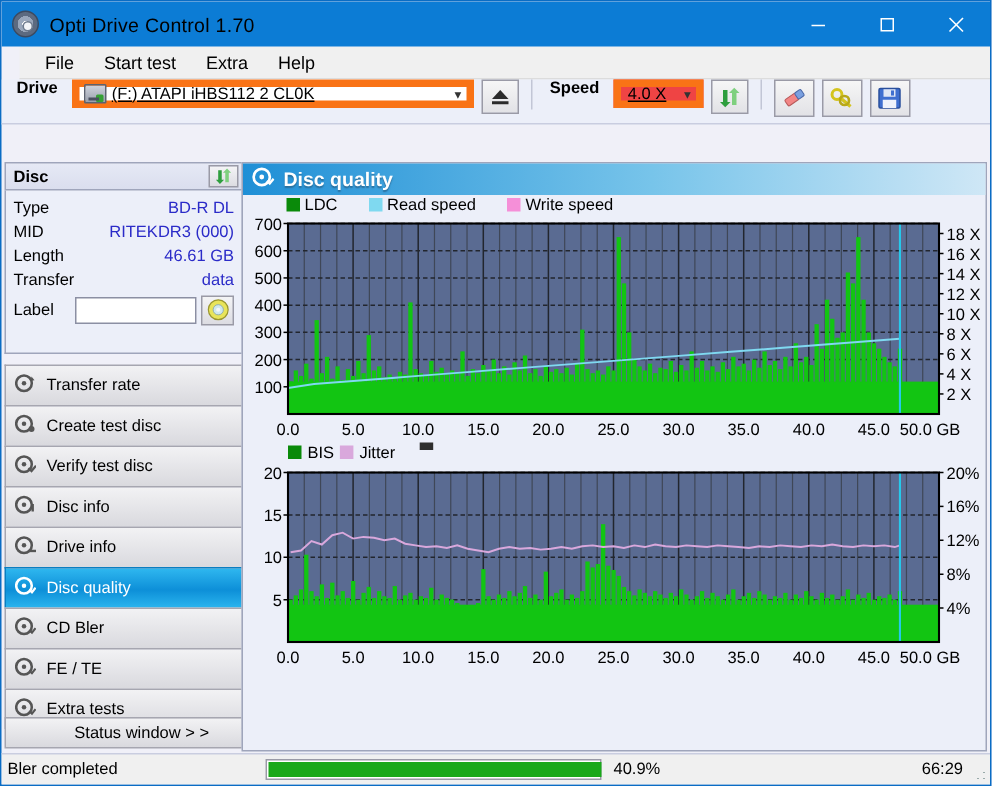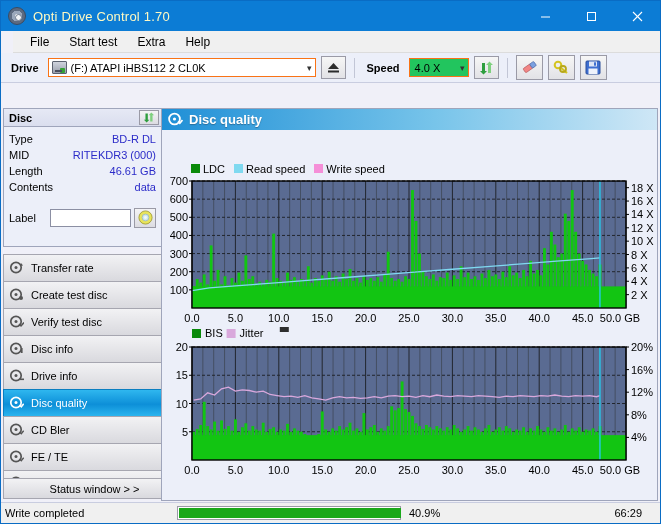--- a/index.html
+++ b/index.html
@@ -29,52 +29,53 @@
     width: 18px; height: 18px; margin-left: 7px; margin-right: 7px;
     border-radius: 50%;
     background: radial-gradient(circle at 50% 50%, #fdfdfd 0 18%, #9aa7bb 19% 46%, #5c6a80 47% 78%, #cfd6e2 79% 100%);
     border: 1px solid #3c4a60;
     position: relative;
   }
   .title-icon:after {
     content:""; position:absolute; left:6px; top:6px; width:5px; height:5px;
     border-radius:50%; background:#f2f4f8; border:1px solid #6d7a8d;
   }
-  .title-text { color:#fef9c3; font-size:13px; letter-spacing:.2px; }
+  .title-text { color:#000000; font-size:13px; letter-spacing:.2px; }
   .win-btns { position:absolute; right:0; top:0; height:30px; display:flex; }
   .win-btn {
     width:46px; height:30px; display:flex; align-items:center; justify-content:center;
     color:#fff; font-size:13px;
   }
   .win-btn svg { display:block; }
 
   
   .menubar {
     height: 22px; background:#f0f0f0; border-bottom:1px solid #dcdcdc;
     display:flex; align-items:center; padding-left:8px; gap:2px;margin-left:12px;
   }
   .menu-item { padding: 3px 9px; font-size:12px; color:#000; }
 
   
   .toolbar {
-    height:30px; background:#eceff9; display:flex; align-items:center;
+    height:30px; background:#eceff9; display:flex; align-items:flex-start;
     padding: 0 6px; gap:5px; border-bottom:1px solid #c9cde0;
   }
   .tb-label { font-weight:bold; font-size:11px; color:#000; padding:0 4px; }
   .combo {
-    height:19px; background:#fff; border:1px solid #f97316;
+    height:19px; background:#fff; border:5px solid #f97316;
     display:flex; align-items:center; font-size:11px; padding-left:3px;
     position:relative;
+    text-decoration:underline;
   }
   .combo .arrow {
     position:absolute; right:3px; top:0; bottom:0; display:flex; align-items:center;
     color:#333; font-size:9px;
   }
   #drive-combo { width:268px; }
-  #speed-combo { width:60px; padding-left:5px; background:#22c55e; }
+  #speed-combo { width:60px; padding-left:5px; background:#ef4444; }
   .drive-ico {
     width:15px; height:13px; margin-right:4px; position:relative;
     background: linear-gradient(#cfd3dd,#9aa0ad);
     border:1px solid #5c6270; border-radius:1px;
   }
   .drive-ico:after{ content:""; position:absolute; left:2px; bottom:1px; width:7px; height:2px; background:#4a5060;}
   .drive-ico:before{ content:""; position:absolute; right:1px; bottom:0px; width:5px; height:5px; background:#35a135; border-radius:1px;}
   .tbtn {
     width:25px; height:23px; background:linear-gradient(#f6f6f6,#e2e2e6);
     border:1px solid #9a9aa6; display:flex; align-items:center; justify-content:center;
@@ -99,21 +100,21 @@
     background:linear-gradient(#f4f4f6,#dcdce2); border:1px solid #9a9aa6;
     display:flex; align-items:center; justify-content:center;
   }
   .disc-body {
     border:1px solid #9fa5bb; border-top:none; background:#eceff9;
     padding:4px 5px 18px 5px;
   }
   .drow { display:flex; justify-content:space-between; align-items:center; height:16px; font-size:11px; }
   .drow .k { color:#000; }
   .drow .v { color:#2b2bc8; }
-  .label-row { display:flex; align-items:center; height:21px; margin-top:12px; gap:3px; }
+  .label-row { display:flex; align-items:center; height:21px; margin-top:1px; gap:3px; }
   .label-row .k { width:38px; }
   .label-in { flex:1; height:18px; background:#fff; border:1px solid #8b8fa3; }
   .cd-btn {
     width:22px; height:20px; background:linear-gradient(#f4f4f6,#dcdce2);
     border:1px solid #9a9aa6; display:flex; align-items:center; justify-content:center;
   }
   .navlist { margin-top:7px; }
   .navitem {
     height:27px; display:flex; align-items:center; padding-left:6px;
     background:linear-gradient(#f2f2f4,#d9d9de);
@@ -135,21 +136,21 @@
   .right {
     position:absolute; left:160px; right:2px; top:0; bottom:0;
     background:#eceff9; border:1px solid #9fa5bb;
   }
   .panel-hdr {
     height:21px; background:linear-gradient(90deg,#1f8fd6,#77c4ea 55%,#cfe7f6);
     display:flex; align-items:center; gap:6px; padding-left:6px;
   }
   .panel-hdr .t { color:#fff; font-weight:bold; font-size:13px; text-shadow:0 1px 1px #2a6f9c; }
 
-  .legend { height:13px; display:flex; align-items:center; gap:4px; padding-left:29px; font-size:11px;margin-top:32px; }
+  .legend { height:13px; display:flex; align-items:center; gap:16px; padding-left:29px; font-size:11px; }
   .legend .sw { width:9px; height:9px; display:inline-block; }
   .legend .lg { display:flex; align-items:center; gap:3px; margin-right:5px; }
 
   .chart-wrap { position:relative; }
 
   
   .statusbar {
     position:absolute; left:0; right:0; bottom:0; height:21px;
     background:#f0f0f0; border-top:1px solid #c9cde0;
     display:flex; align-items:center; font-size:11px;
@@ -273,21 +274,21 @@
         </div>
         <div class="drow">
           <span class="k">MID</span>
           <span class="v">RITEKDR3 (000)</span>
         </div>
         <div class="drow">
           <span class="k">Length</span>
           <span class="v">46.61 GB</span>
         </div>
         <div class="drow">
-          <span class="k">Contents</span>
+          <span class="k">Transfer</span>
           <span class="v">data</span>
         </div>
         <div class="label-row">
           <span class="k">Label</span>
           <div class="label-in"></div>
           <div class="cd-btn">
             <svg width="15" height="15" viewBox="0 0 15 15">
               <circle cx="7.5" cy="7.5" r="6.6" fill="#e8e45a" stroke="#9a9630" stroke-width="0.8"></circle>
               <circle cx="7.5" cy="7.5" r="3.4" fill="#cfe8ee" stroke="#8aa9b0" stroke-width="0.6"></circle>
               <circle cx="7.5" cy="7.5" r="1.4" fill="#f4f7f8"></circle>
@@ -838,21 +839,21 @@
             <rect x="64.6" y="154" width="9" height="9" fill="#d9a8dc"></rect>
             <text x="77.6" y="162" font-size="11" fill="#000" font-family="&quot;Liberation Sans&quot;, sans-serif">Jitter</text>
             <rect x="117.8" y="152" width="9" height="5" fill="#2e2e2e"></rect>
           </svg>
       </div>
 
     </div>
   </div>
 
   <div class="statusbar">
-    <div class="sb-cell" style="width:172px;">Write completed</div>
+    <div class="sb-cell" style="width:172px;">Bler completed</div>
     <div class="sb-cell">
       <div class="progress-outer">
         <div class="progress-bar" id="progbar" style="width: 222px;"></div>
       </div>
     </div>
     <div class="sb-cell" style="width:66px; justify-content:flex-start;">40.9%</div>
     <div class="sb-cell" style="flex:1; justify-content:flex-end; padding-right:18px;text-align:center;">66:29</div>
     <div class="grip"></div>
   </div>
 </div>

